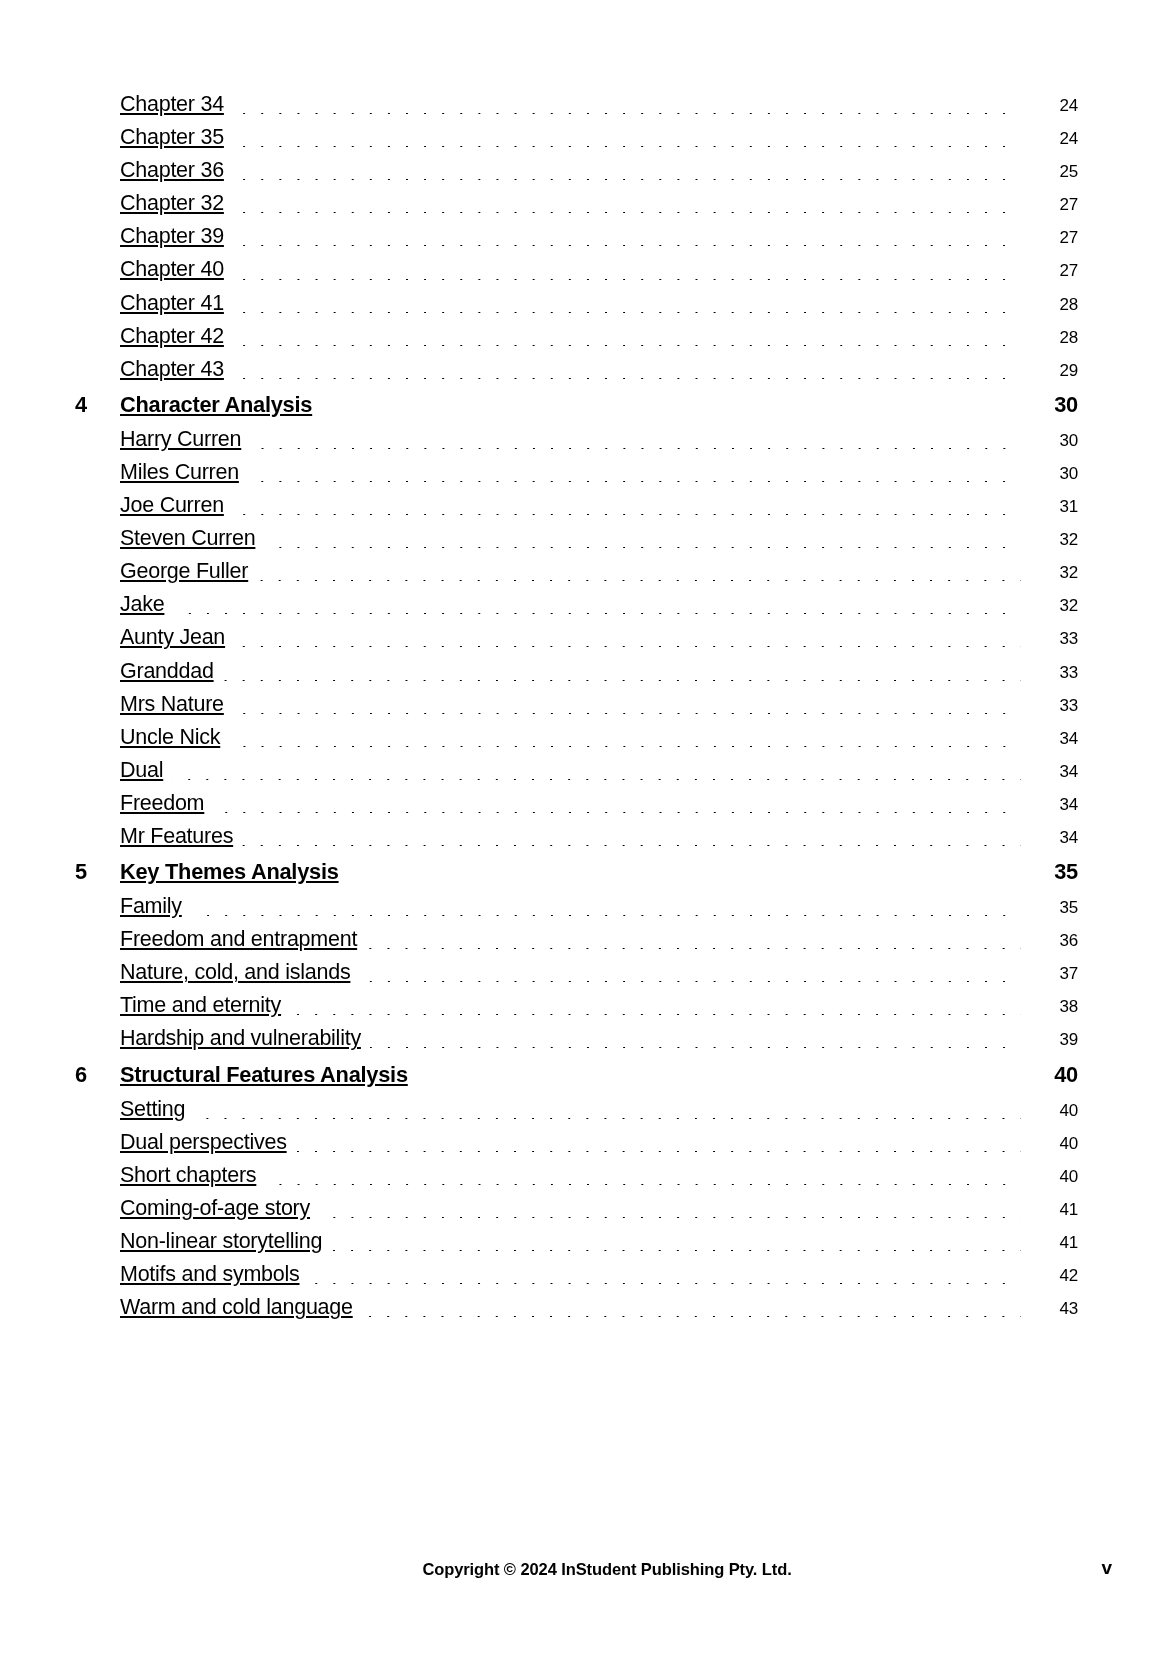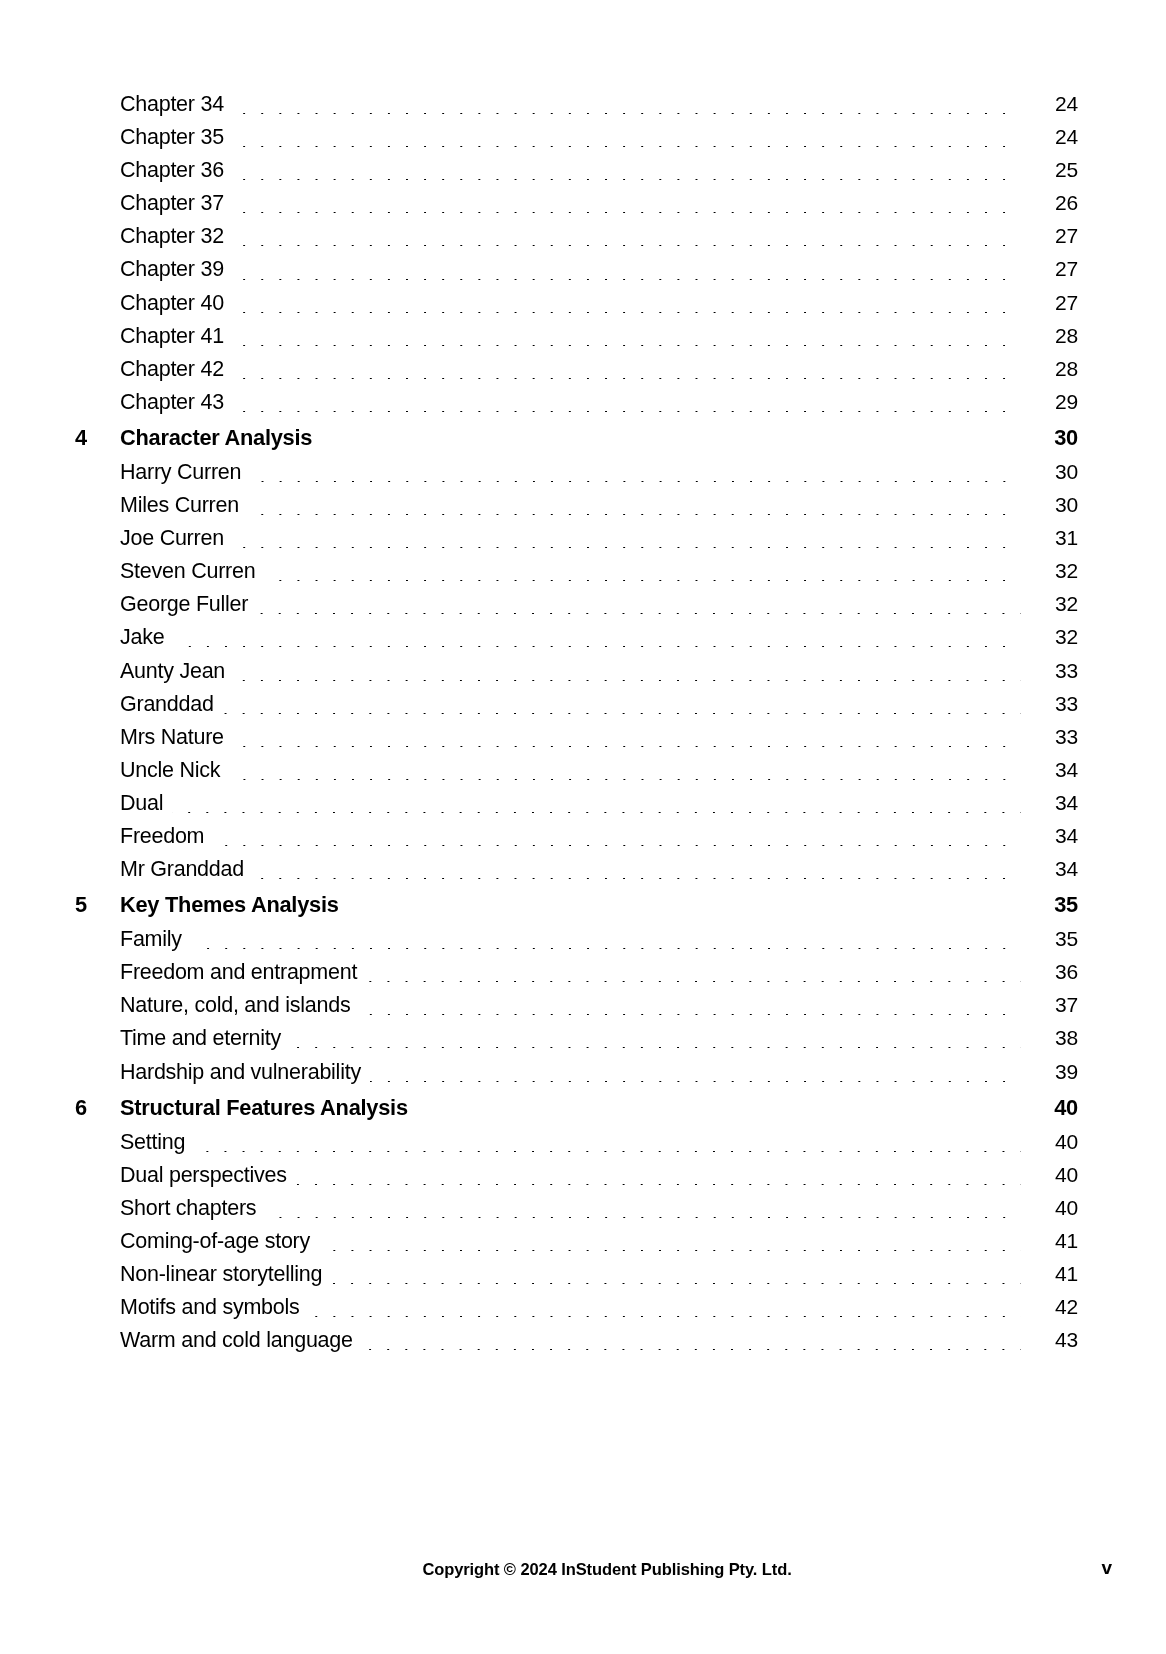--- a/index.html
+++ b/index.html
@@ -47,20 +47,21 @@
     font-weight: bold;
     text-align: left;
     letter-spacing: -0.2px;
   }
 
   .row-label {
     font-size: 21.5px;
     white-space: nowrap;
     letter-spacing: -0.25px;
     flex: 0 0 auto;
+    text-decoration: underline;
   }
 
   .row-leader {
     flex: 1 1 auto;
     position: relative;
     overflow: hidden;
     height: 1px;
     margin: 0 7px 0 9px;
     align-self: center;
     transform: translateY(5px);
@@ -74,21 +75,21 @@
     height: 2.3px;
     background-image: radial-gradient(circle at 1.15px 1.15px, #000 1.15px, rgba(0,0,0,0) 1.2px);
     background-size: 18.1px 2.3px;
     background-repeat: repeat-x;
     background-position: right center;
   }
 
   .row-page {
     width: 50px;
     flex: 0 0 50px;
-    font-size: 21px;
+    font-size: 17px;
     text-align: right;
     letter-spacing: -0.2px;
   }
 
   
   .toc-row.section {
     height: 35px;
     margin-top: 2px;
   }
   .toc-row.section .row-label,
@@ -147,26 +148,20 @@
         <span class="row-page">24</span>
       </div>
       <div class="toc-row">
         <span class="row-num"></span>
         <span class="row-label">Chapter 36</span>
         <span class="row-leader"></span>
         <span class="row-page">25</span>
       </div>
       <div class="toc-row">
         <span class="row-num"></span>
-        <span class="row-label">Chapter 37</span>
-        <span class="row-leader"></span>
-        <span class="row-page">26</span>
-      </div>
-      <div class="toc-row">
-        <span class="row-num"></span>
         <span class="row-label">Chapter 32</span>
         <span class="row-leader"></span>
         <span class="row-page">27</span>
       </div>
       <div class="toc-row">
         <span class="row-num"></span>
         <span class="row-label">Chapter 39</span>
         <span class="row-leader"></span>
         <span class="row-page">27</span>
       </div>
@@ -267,21 +262,21 @@
         <span class="row-page">34</span>
       </div>
       <div class="toc-row">
         <span class="row-num"></span>
         <span class="row-label">Freedom</span>
         <span class="row-leader"></span>
         <span class="row-page">34</span>
       </div>
       <div class="toc-row">
         <span class="row-num"></span>
-        <span class="row-label">Mr Granddad</span>
+        <span class="row-label">Mr Features</span>
         <span class="row-leader"></span>
         <span class="row-page">34</span>
       </div>
       <div class="toc-row section">
         <span class="row-num">5</span>
         <span class="row-label">Key Themes Analysis</span>
         <span class="row-leader"></span>
         <span class="row-page">35</span>
       </div>
       <div class="toc-row">

